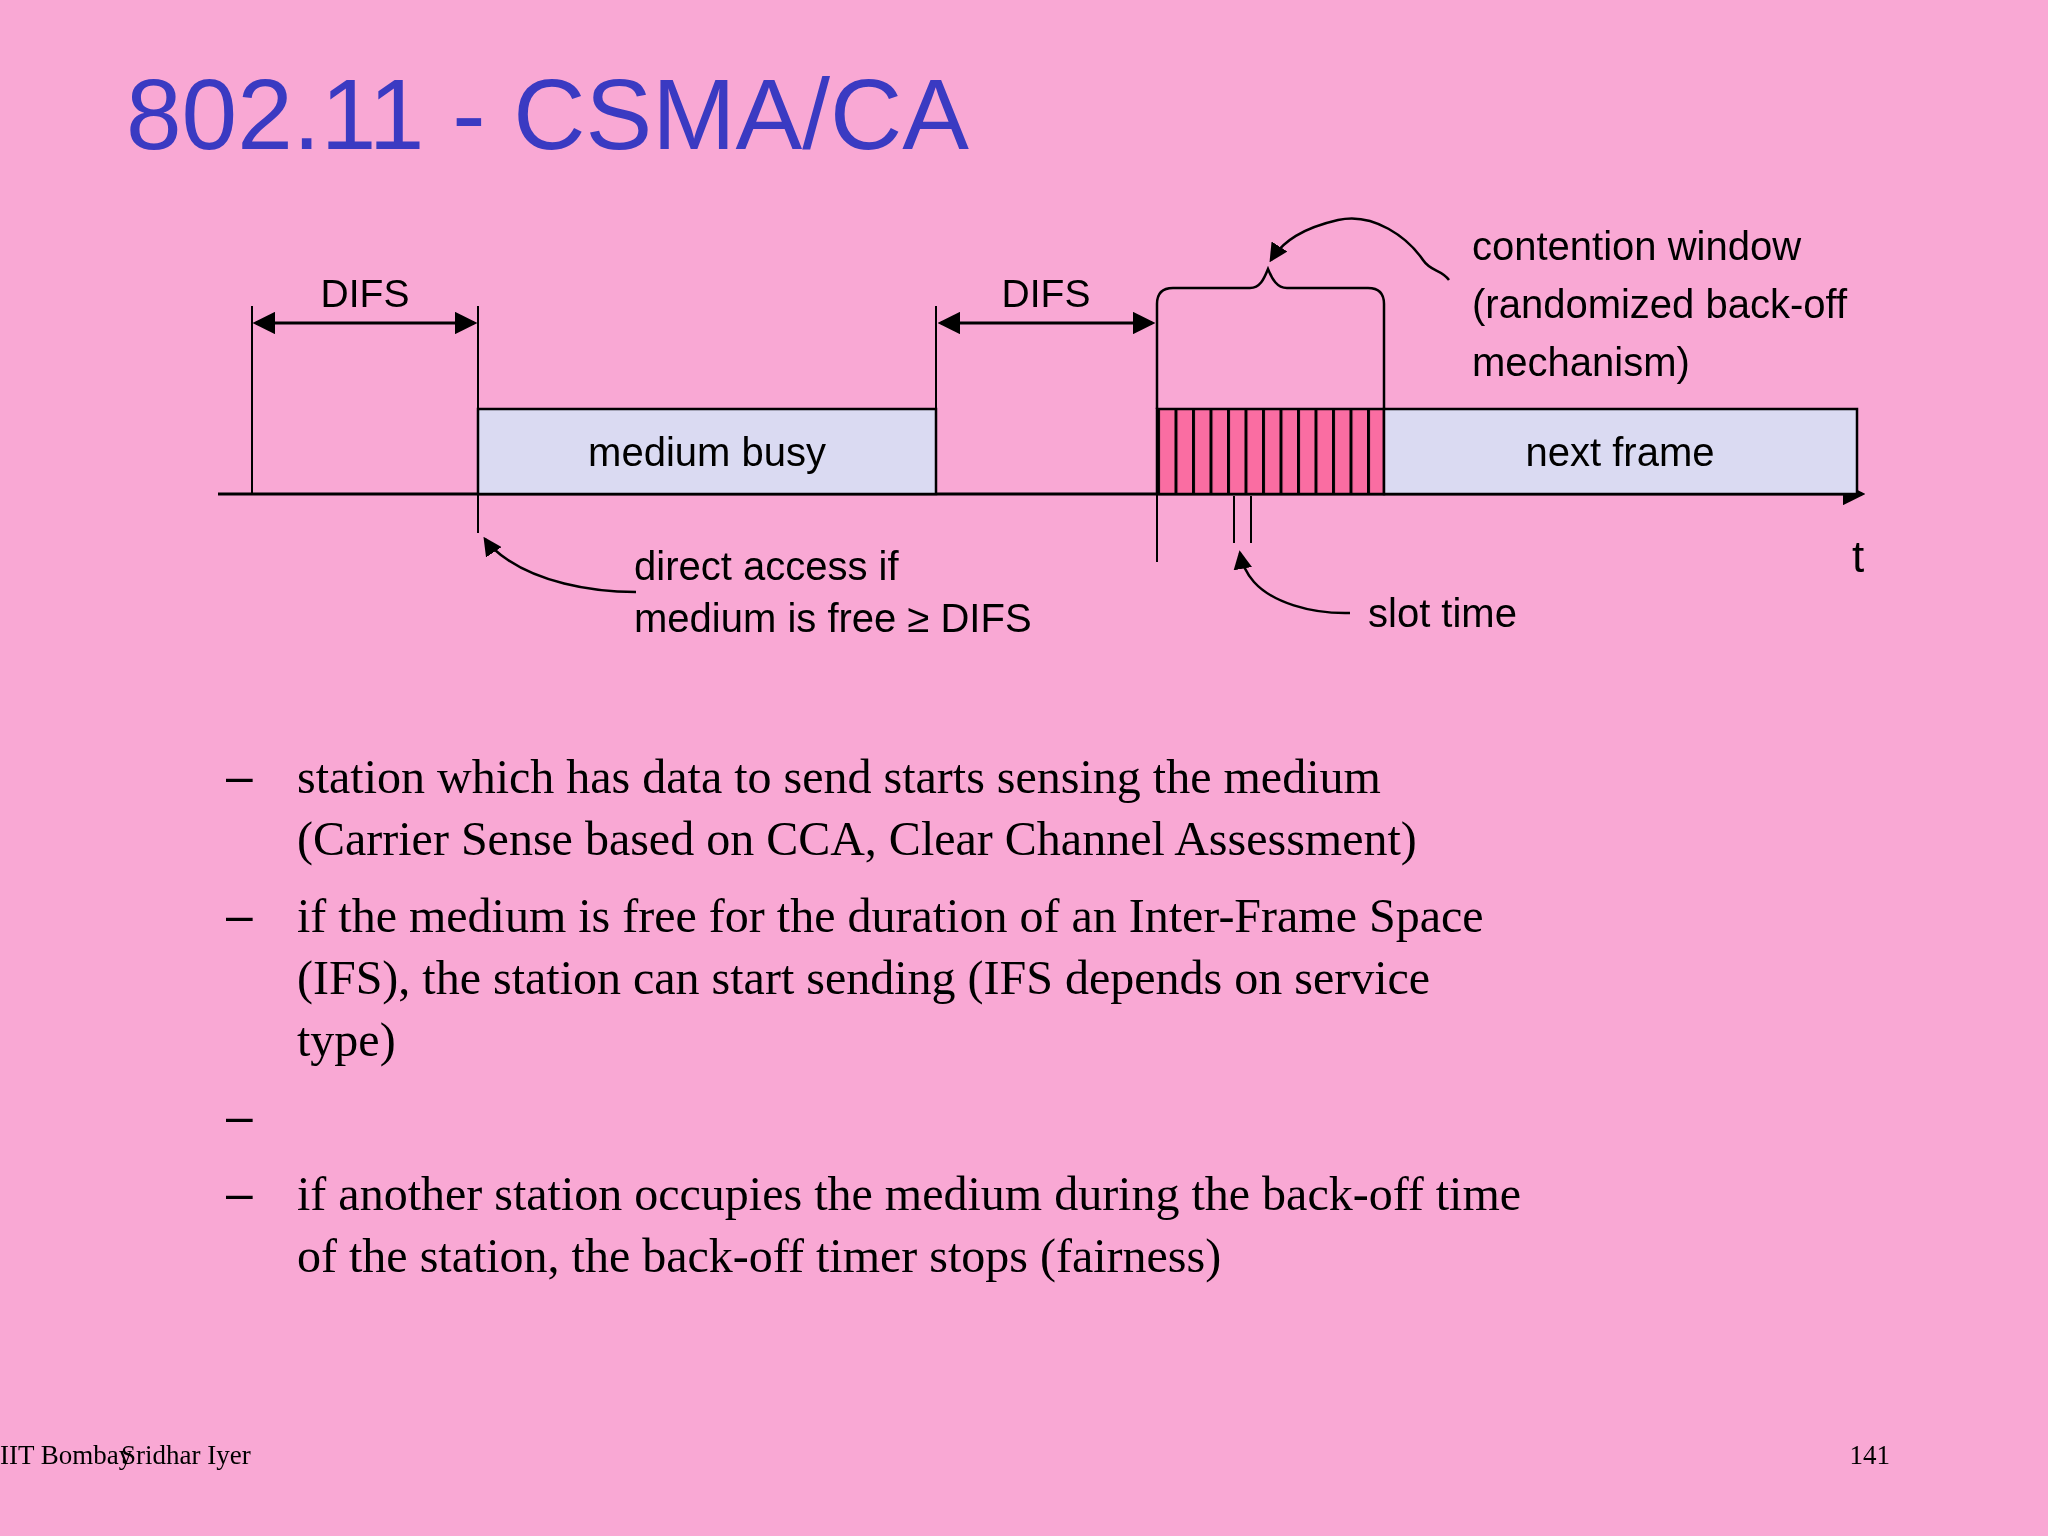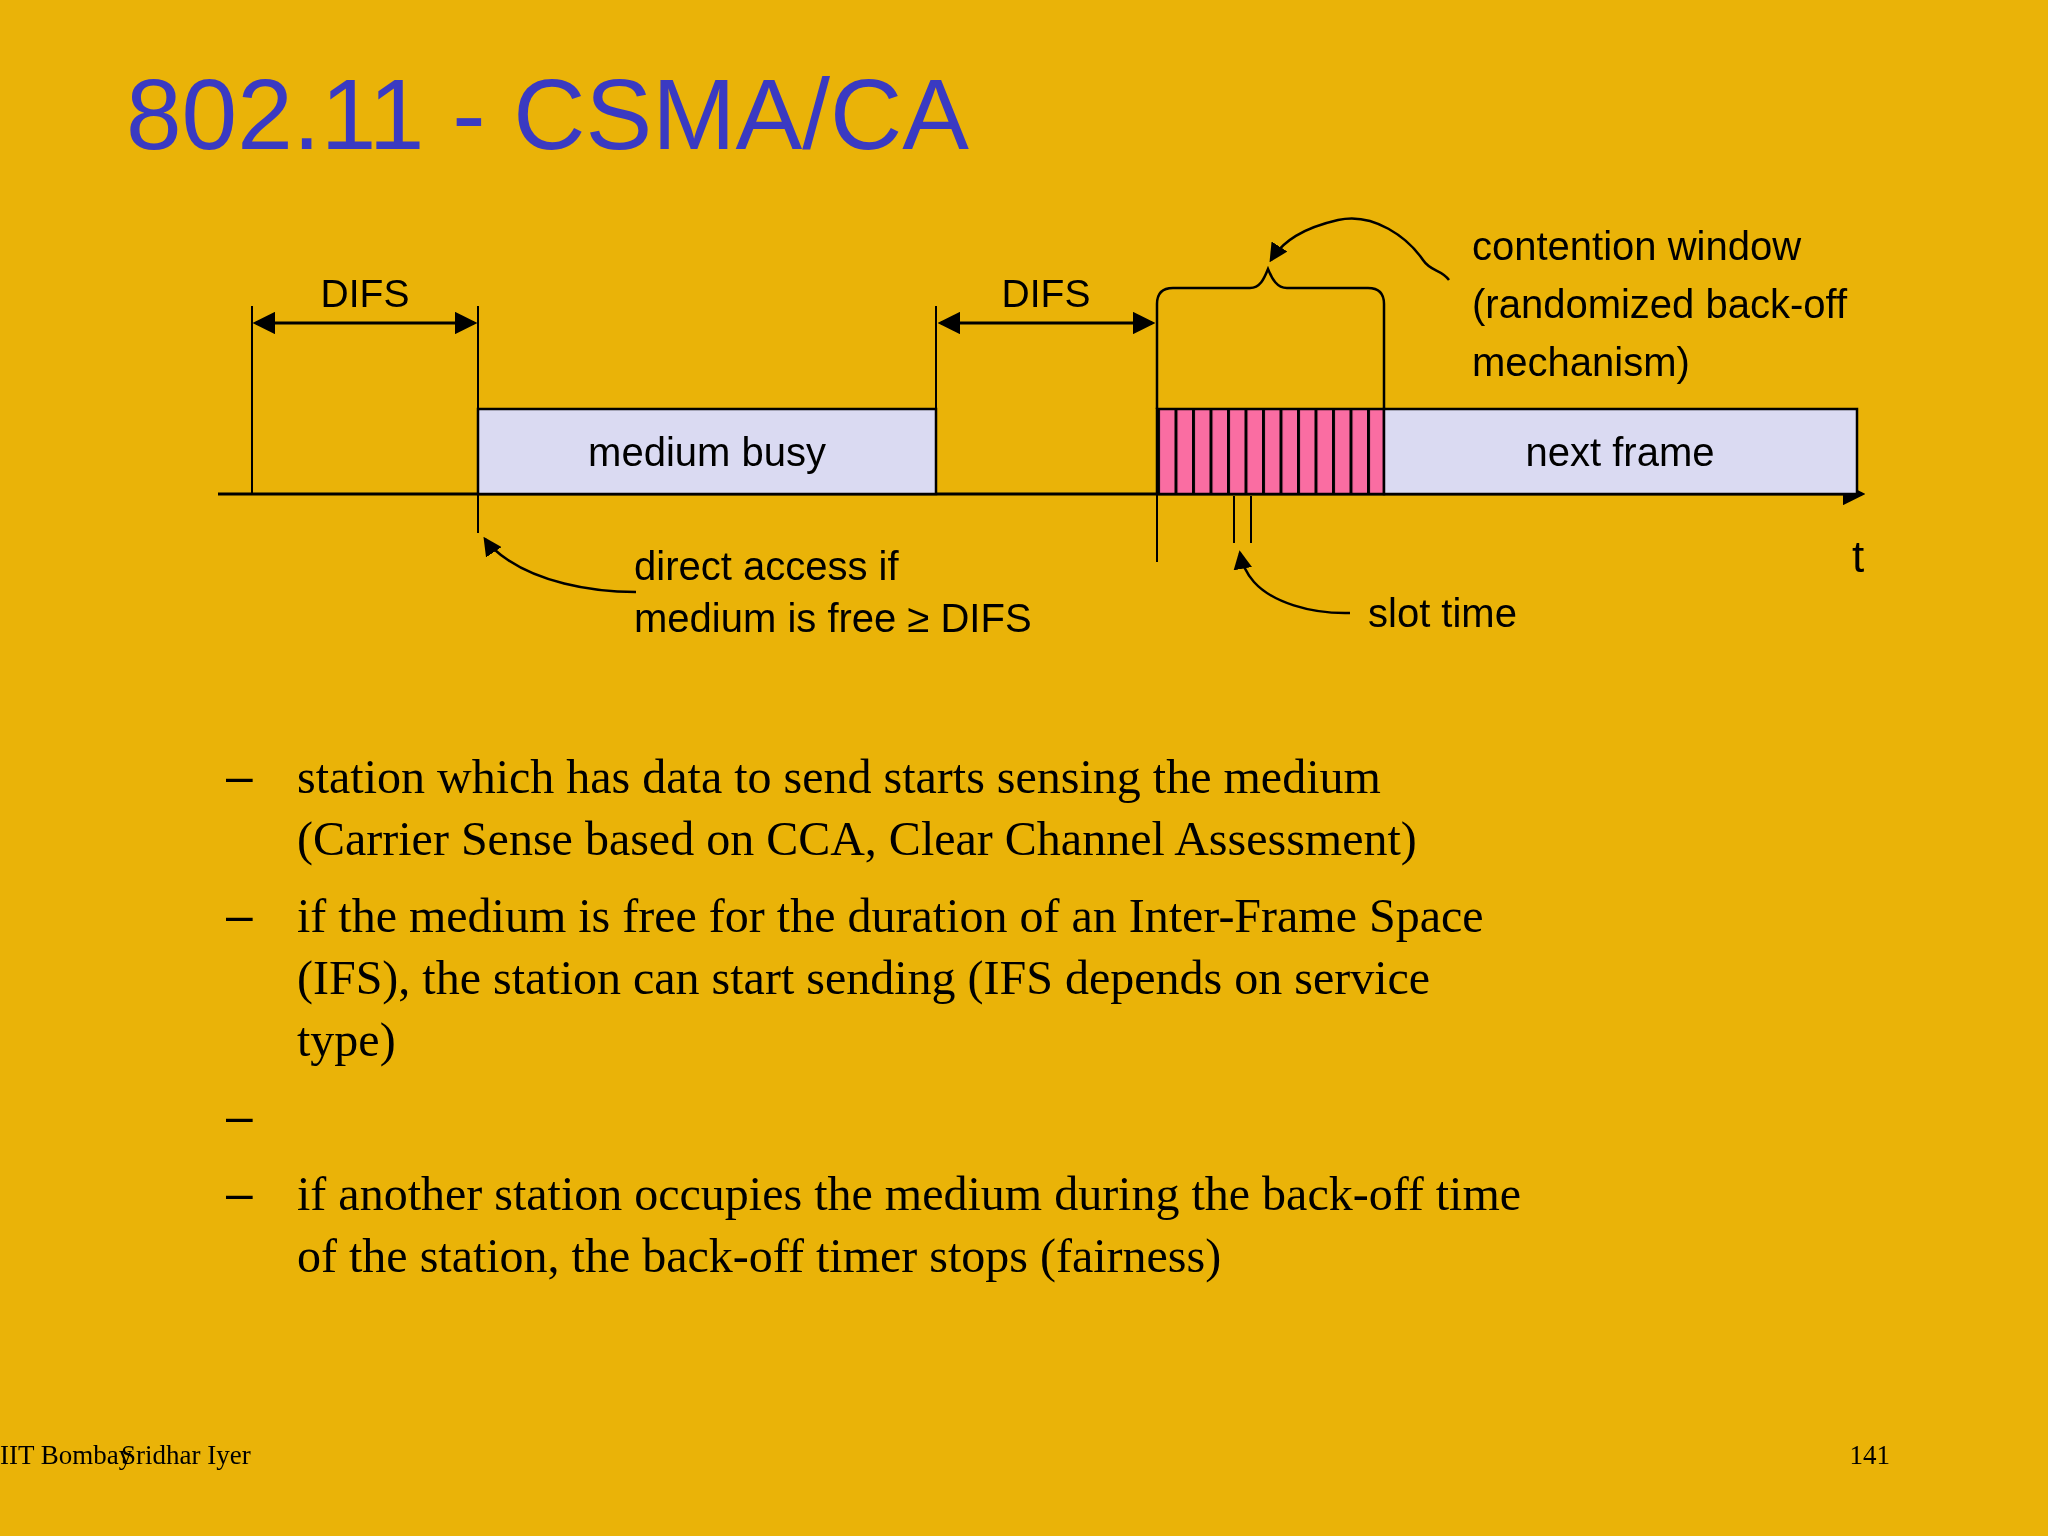--- a/index.html
+++ b/index.html
@@ -5,21 +5,21 @@
   :root{
     --title_blue:#3A3AC2;
     --box_lavender:#DADAF2;
     --stripe_pink:#FA6DA2;
     --ink:#000000;
   }
   html,body{margin:0;padding:0;background:#fff;}
   .slide{
     position:relative;
     width:2048px;height:1536px;
-    background:#eab308;
+    background:#f9a8d4;
     overflow:hidden;
     font-family:"Liberation Sans","DejaVu Sans",sans-serif;
     color:var(--ink);
   }
   .title{
     position:absolute;left:126px;top:58px;
     font-size:100px;line-height:112px;
     color:var(--title_blue);
     letter-spacing:0px;
     white-space:nowrap;

